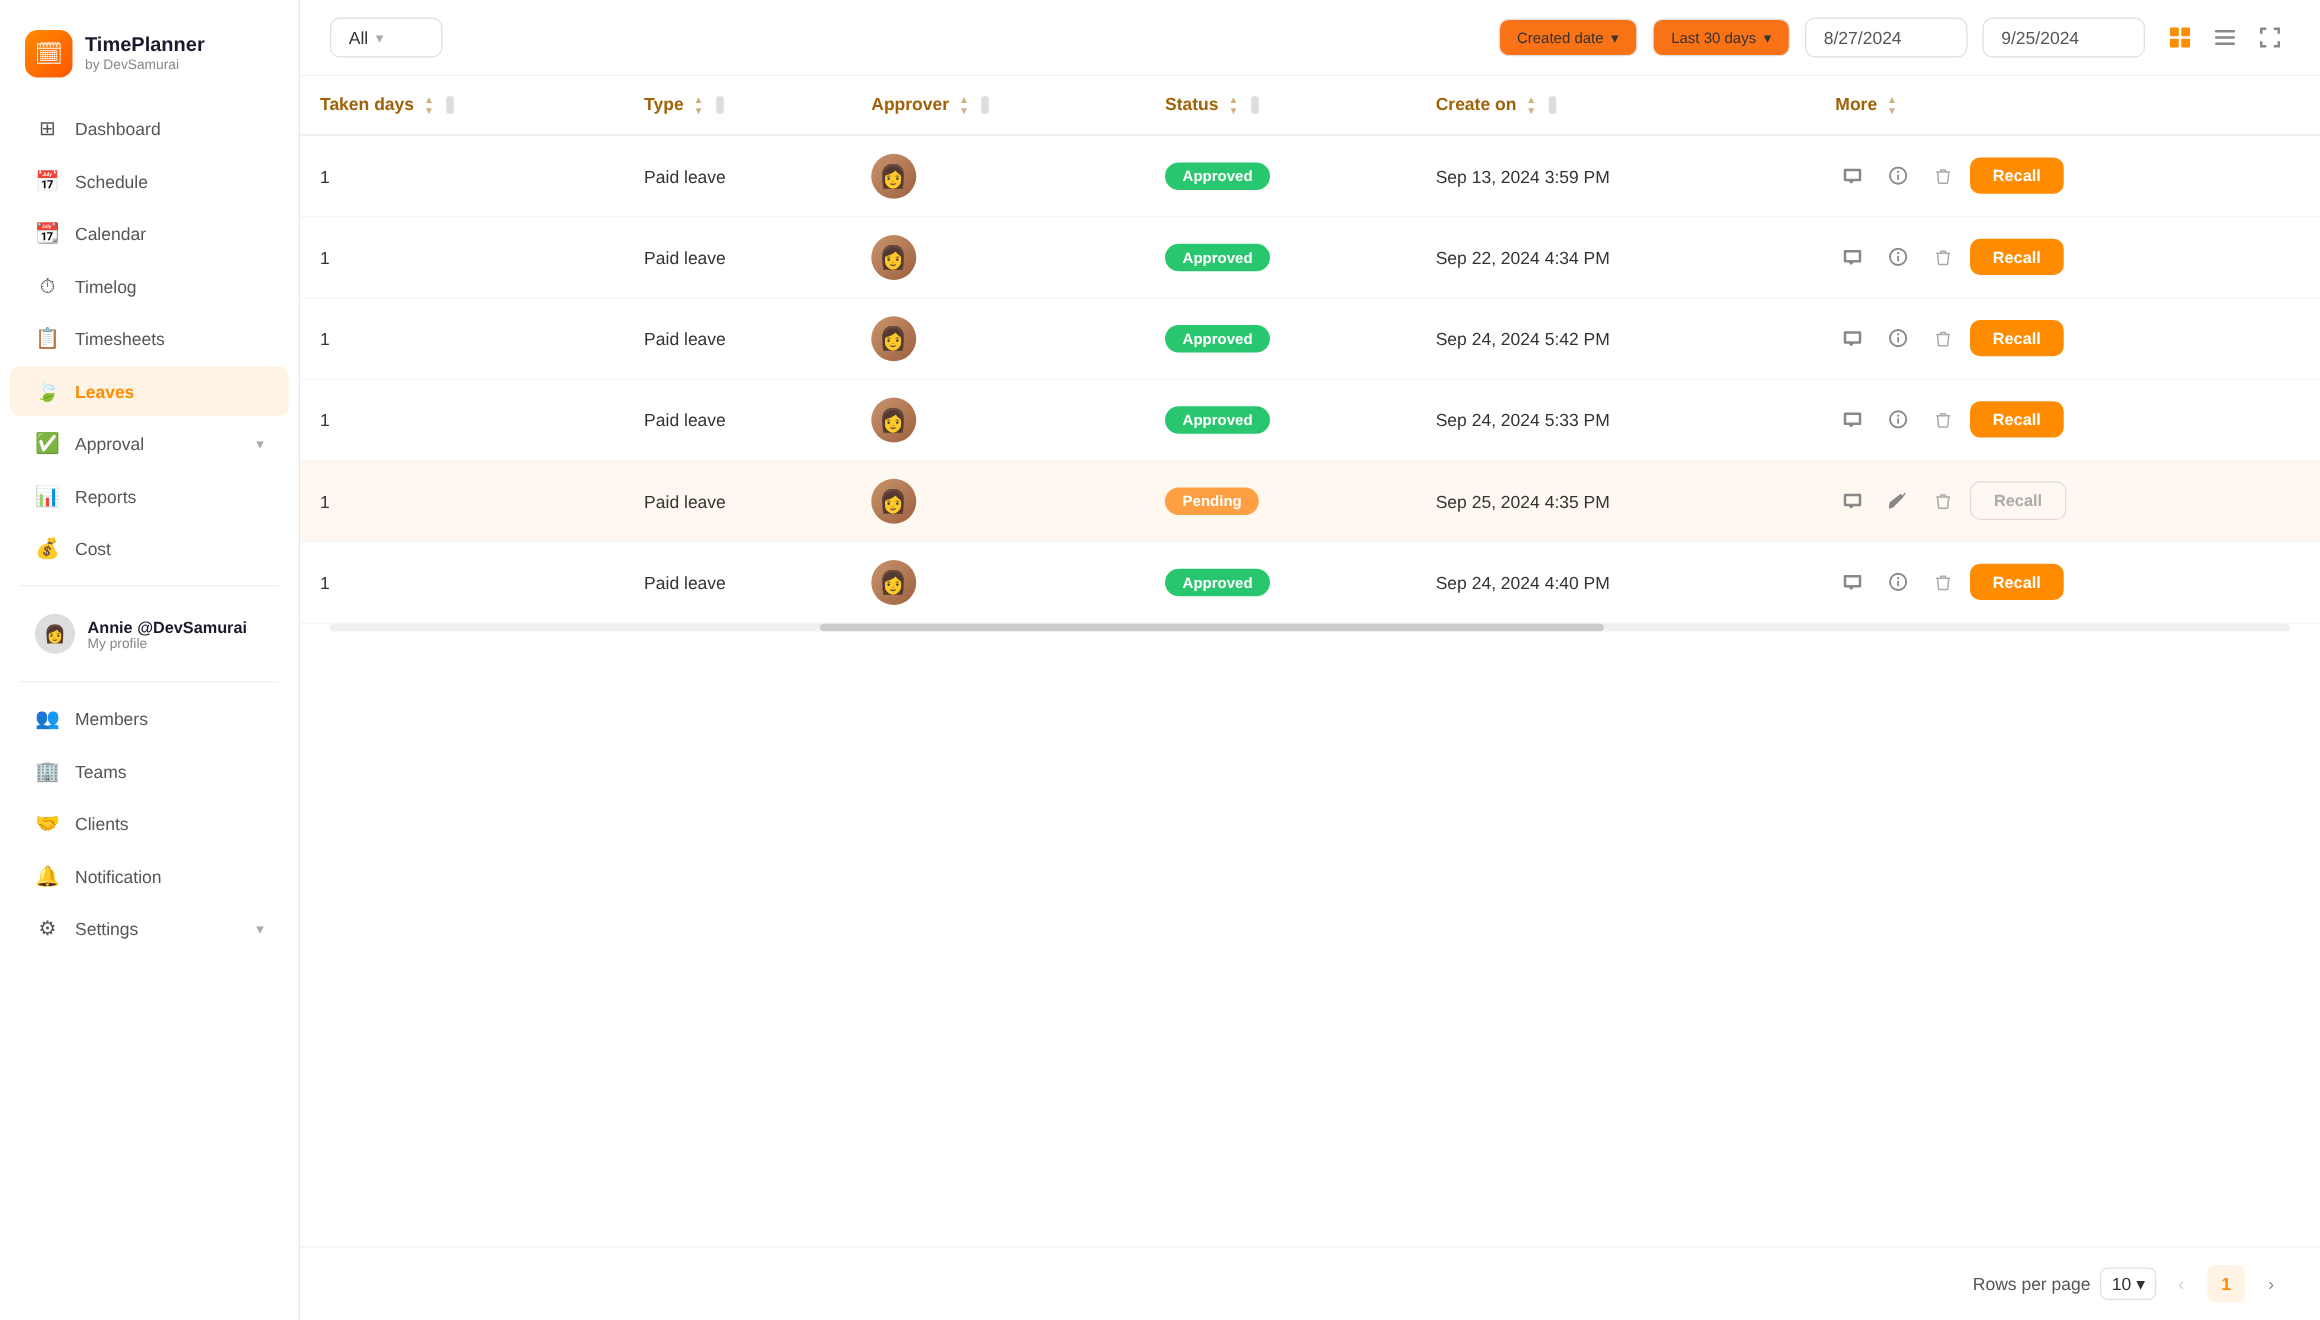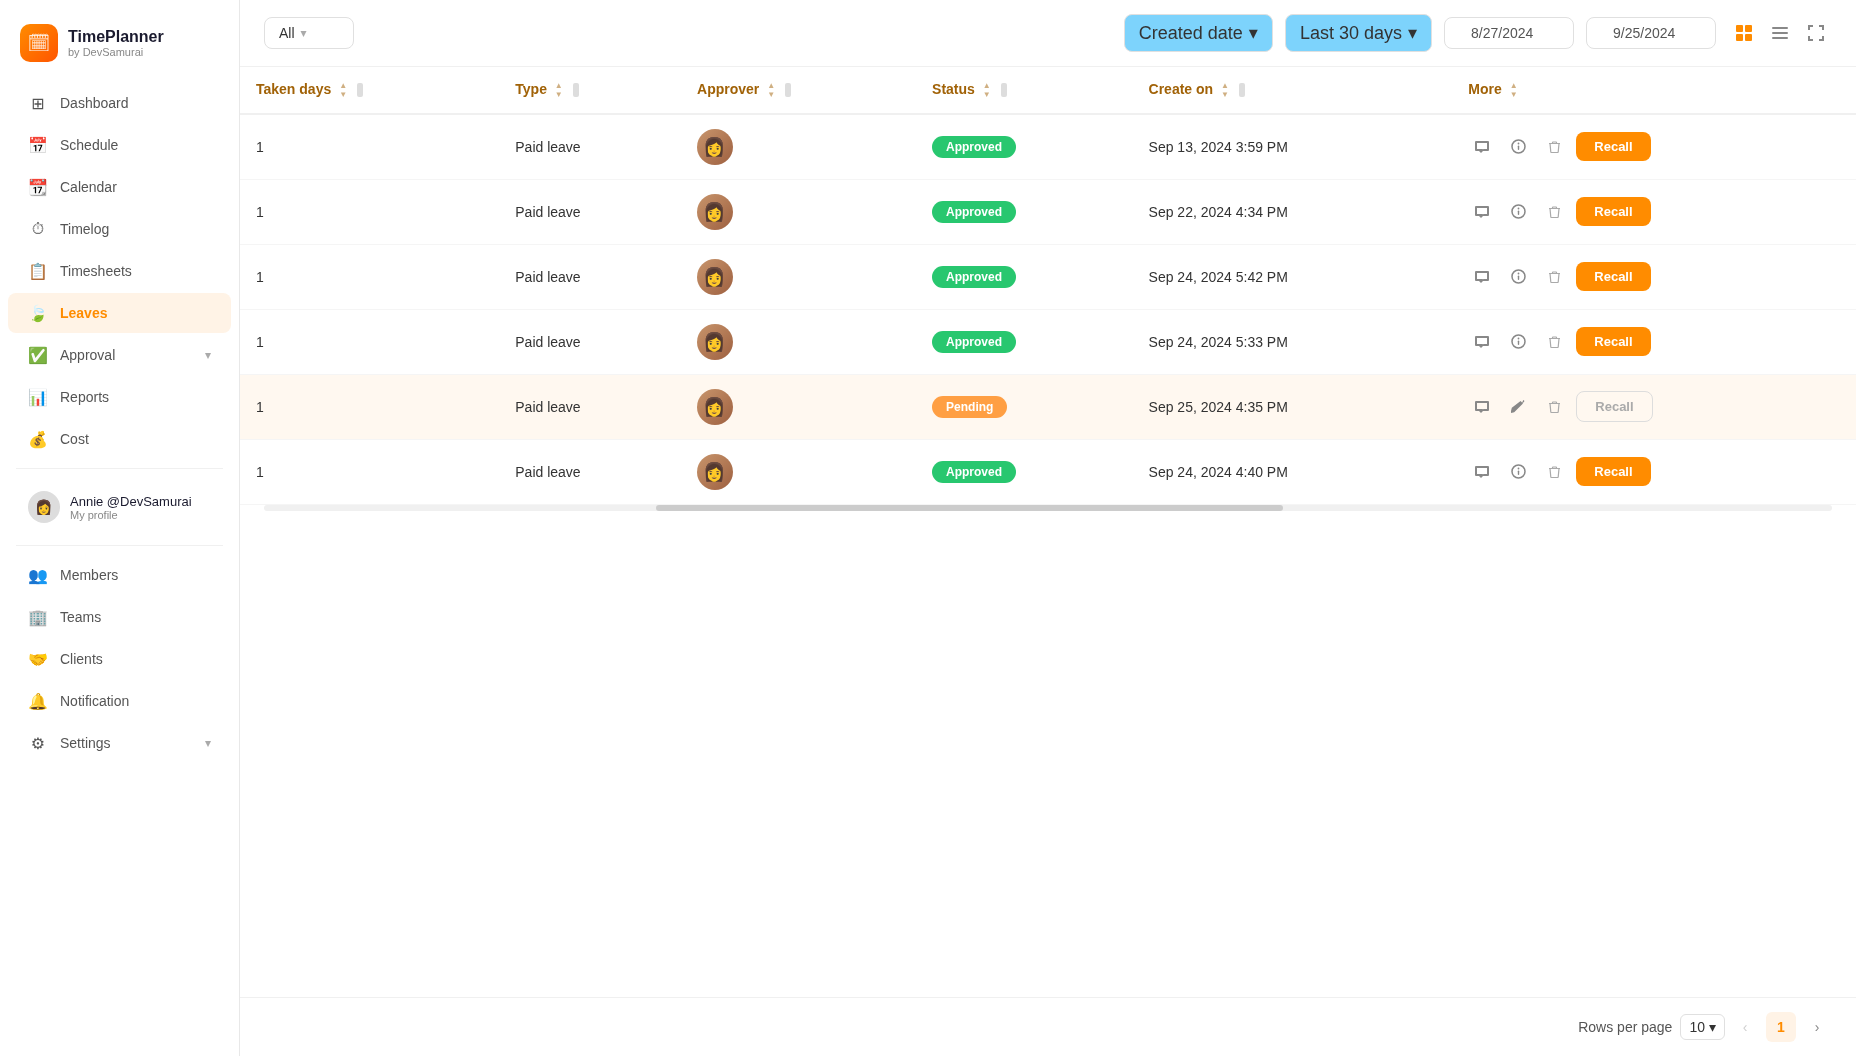--- a/index.html
+++ b/index.html
@@ -67,21 +67,21 @@
       height: 32px;
       border-radius: 50%;
       background: #ddd;
       overflow: hidden;
       display: flex;
       align-items: center;
       justify-content: center;
       font-size: 14px;
       color: #888;
     }
-    .profile-info .profile-name { font-size: 13px; font-weight: 400; color: #1a1a2e; }
+    .profile-info .profile-name { font-size: 13px; font-weight: 700; color: #1a1a2e; }
     .profile-info .profile-role { font-size: 11px; color: #888; }
 
     
     .main {
       flex: 1;
       display: flex;
       flex-direction: column;
       overflow: hidden;
       background: #fff;
     }
@@ -110,27 +110,27 @@
     }
     .filter-select .chevron { color: #aaa; font-size: 12px; }
     .filter-divider { flex: 1; }
     .date-filter {
       display: flex;
       align-items: flex-end;
       gap: 6px;
       padding: 7px 14px;
       border: 1px solid #e0e0e0;
       border-radius: 8px;
-      font-size: 18px;
-      cursor: pointer;
-      background: #7dd3fc;
+      font-size: 12px;
+      cursor: pointer;
+      background: #f97316;
       color: #333;
     }
     .date-input {
-      padding: 7px 26px;
+      padding: 7px 14px;
       border: 1px solid #e0e0e0;
       border-radius: 8px;
       font-size: 14px;
       color: #555;
       background: #fff;
       min-width: 130px;
     }
     .view-icons {
       display: flex;
       gap: 4px;

